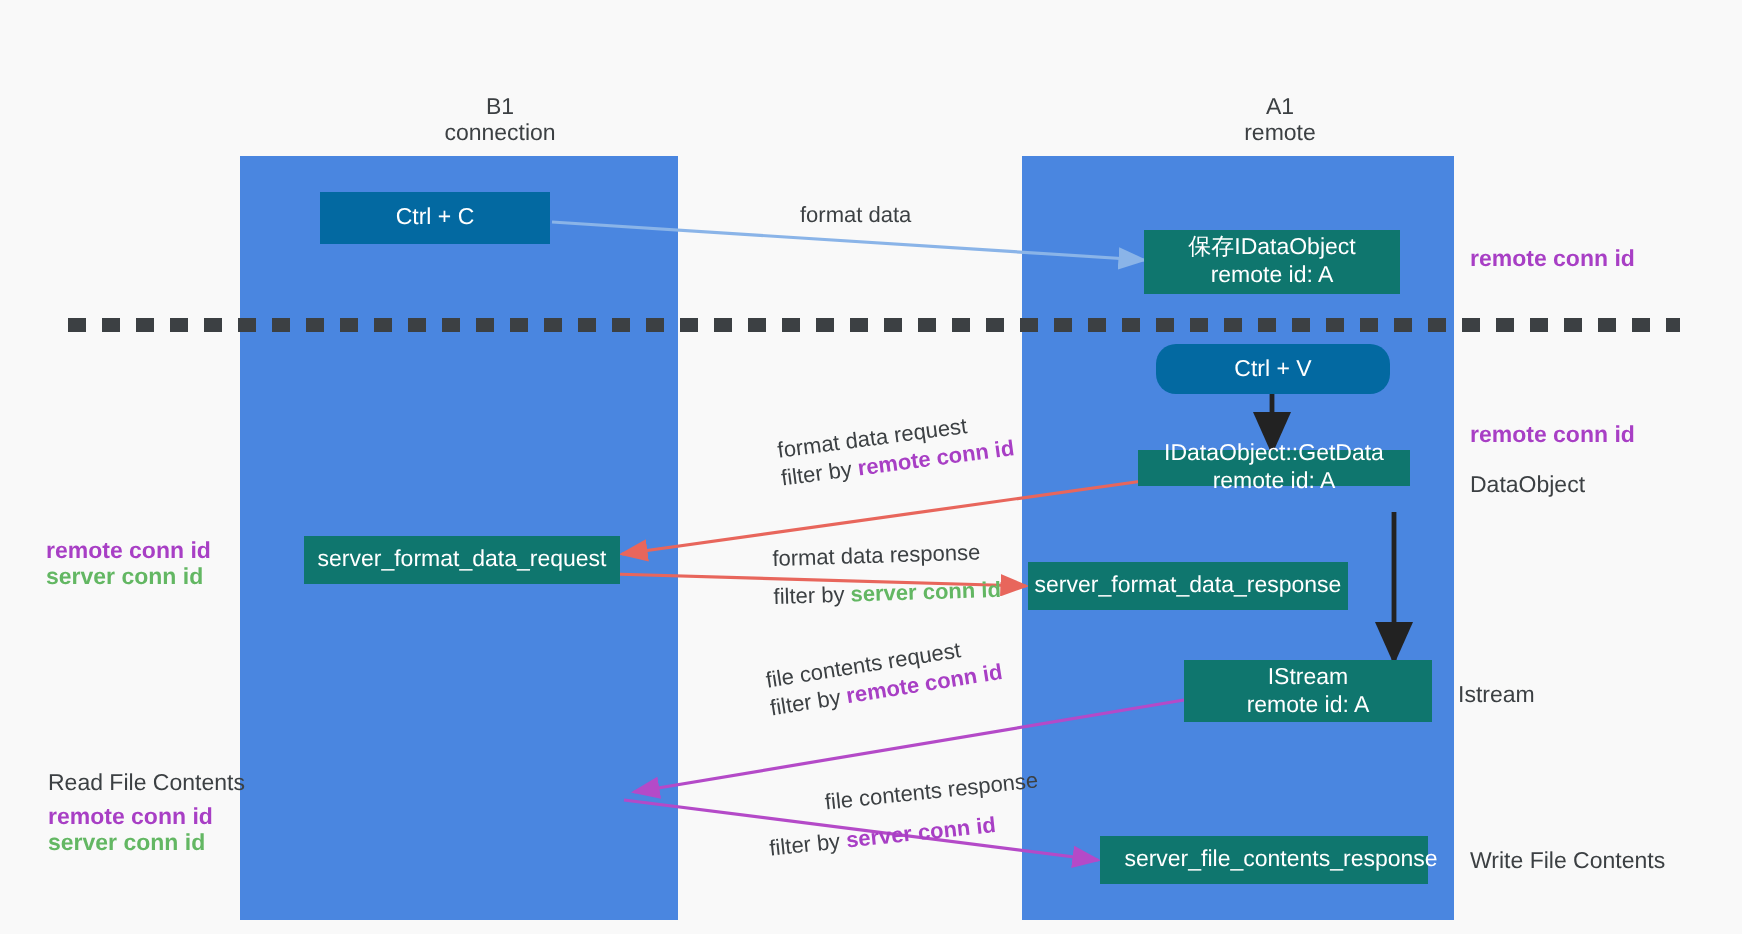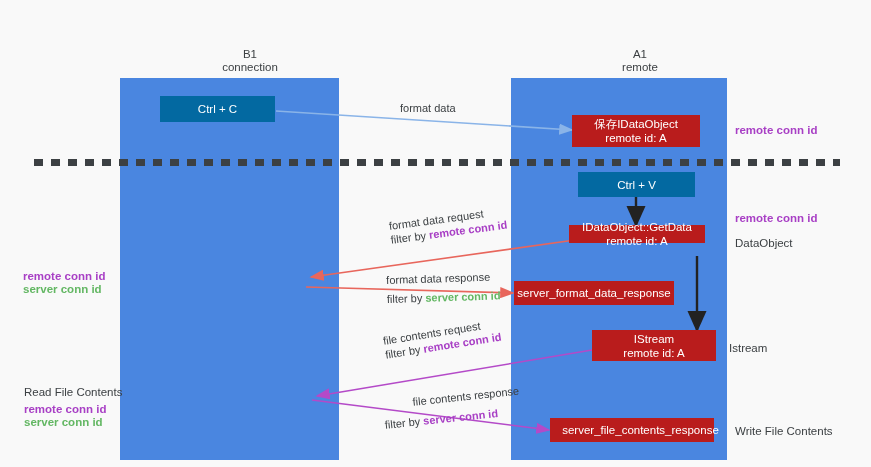--- a/index.html
+++ b/index.html
@@ -32,21 +32,21 @@
     background-image:repeating-linear-gradient(to right,#3c4043 0 9px,transparent 9px 17px);
   }
 
   
   .node{
     position:absolute;box-sizing:border-box;
     display:flex;flex-direction:column;align-items:center;justify-content:center;
     color:#ffffff;font-size:11.5px;line-height:14px;text-align:center;
   }
   .node.green{background:#0369a1;}
-  .node.orange{background:#b91c1c;}
+  .node.orange{background:#0f766e;}
   .node span{display:block;white-space:nowrap;}
 
   
   .lbl{position:absolute;font-size:11.5px;line-height:14px;white-space:nowrap;}
   .lbl.dark{color:#3c4043;}
   .lbl.purple{color:#a83fc5;font-weight:bold;}
   .lbl.green{color:#63b763;font-weight:bold;}
 
   
   .cap{
@@ -111,29 +111,32 @@
 
   <div class="node green" style="left:160px;top:96px;width:115px;height:26px;">
     <span>Ctrl + C</span>
   </div>
 
   <div class="node orange" style="left:572px;top:115px;width:128px;height:32px;">
     <span>保存IDataObject</span>
     <span>remote id: A</span>
   </div>
 
-  <div class="node green" style="left:578px;top:172px;width:117px;height:25px;">
+  <div class="node green" style="left:578px;top:172px;width:117px;height:25px;border-radius:10px;">
     <span>Ctrl + V</span>
   </div>
 
   <div class="node orange" style="left:569px;top:225px;width:136px;height:18px;">
     <span>IDataObject::GetData</span>
     <span>remote id: A</span>
   </div>
 
+  <div class="node orange" style="left:152px;top:268px;width:158px;height:24px;">
+    <span>server_format_data_request</span>
+  </div>
 
   <div class="node orange" style="left:514px;top:281px;width:160px;height:24px;">
     <span>server_format_data_response</span>
   </div>
 
   <div class="node orange" style="left:592px;top:330px;width:124px;height:31px;">
     <span>IStream</span>
     <span>remote id: A</span>
   </div>
 

